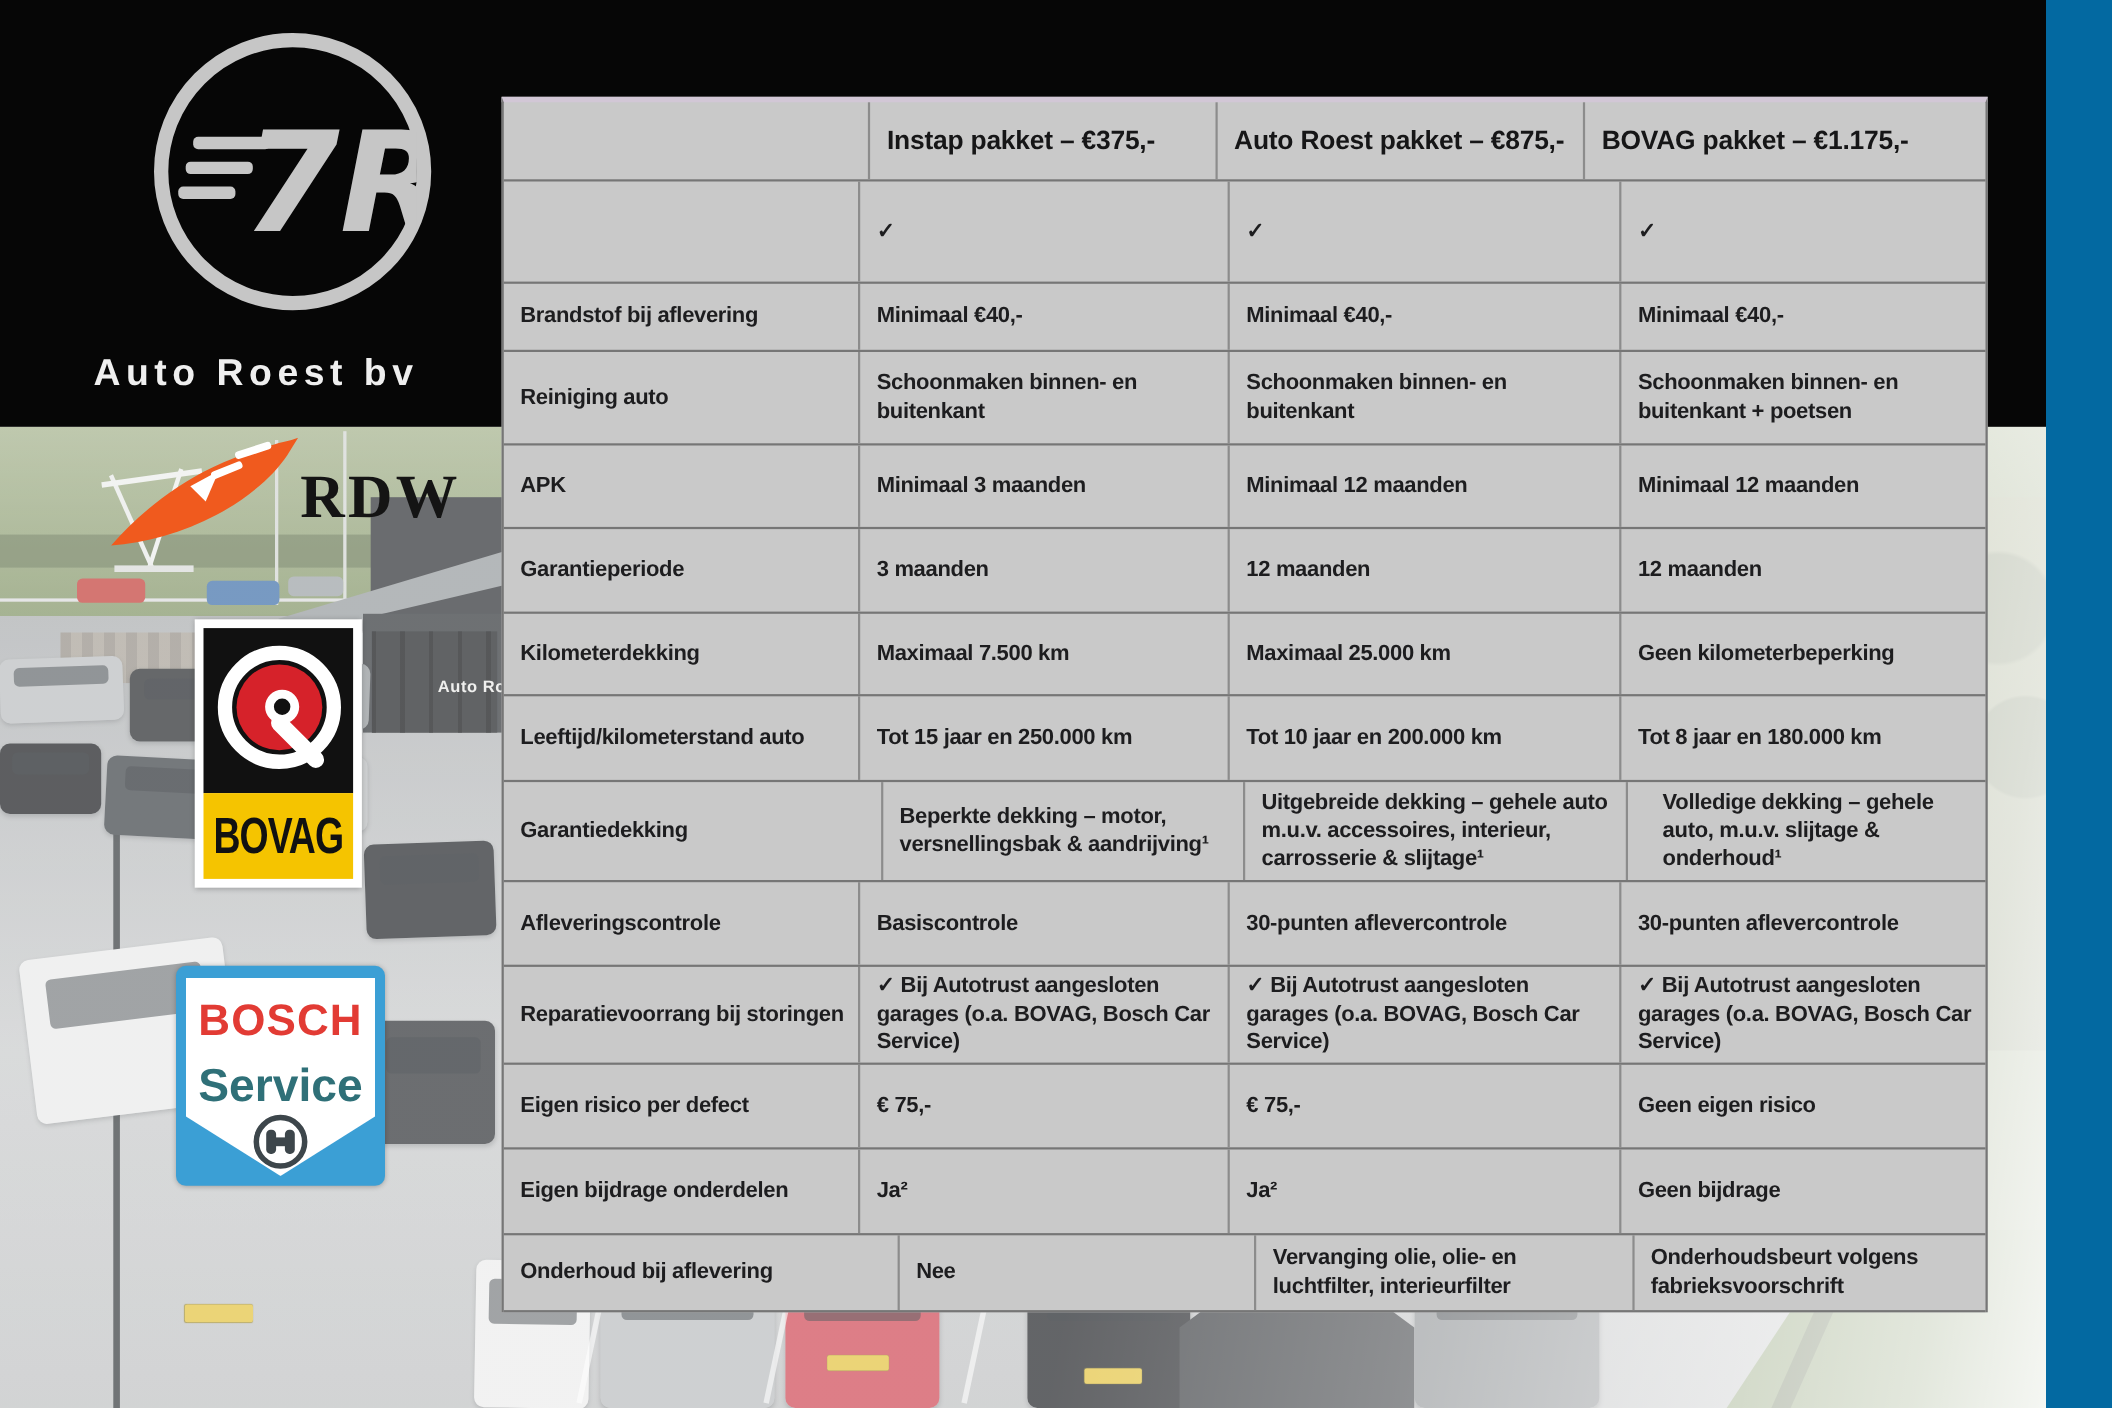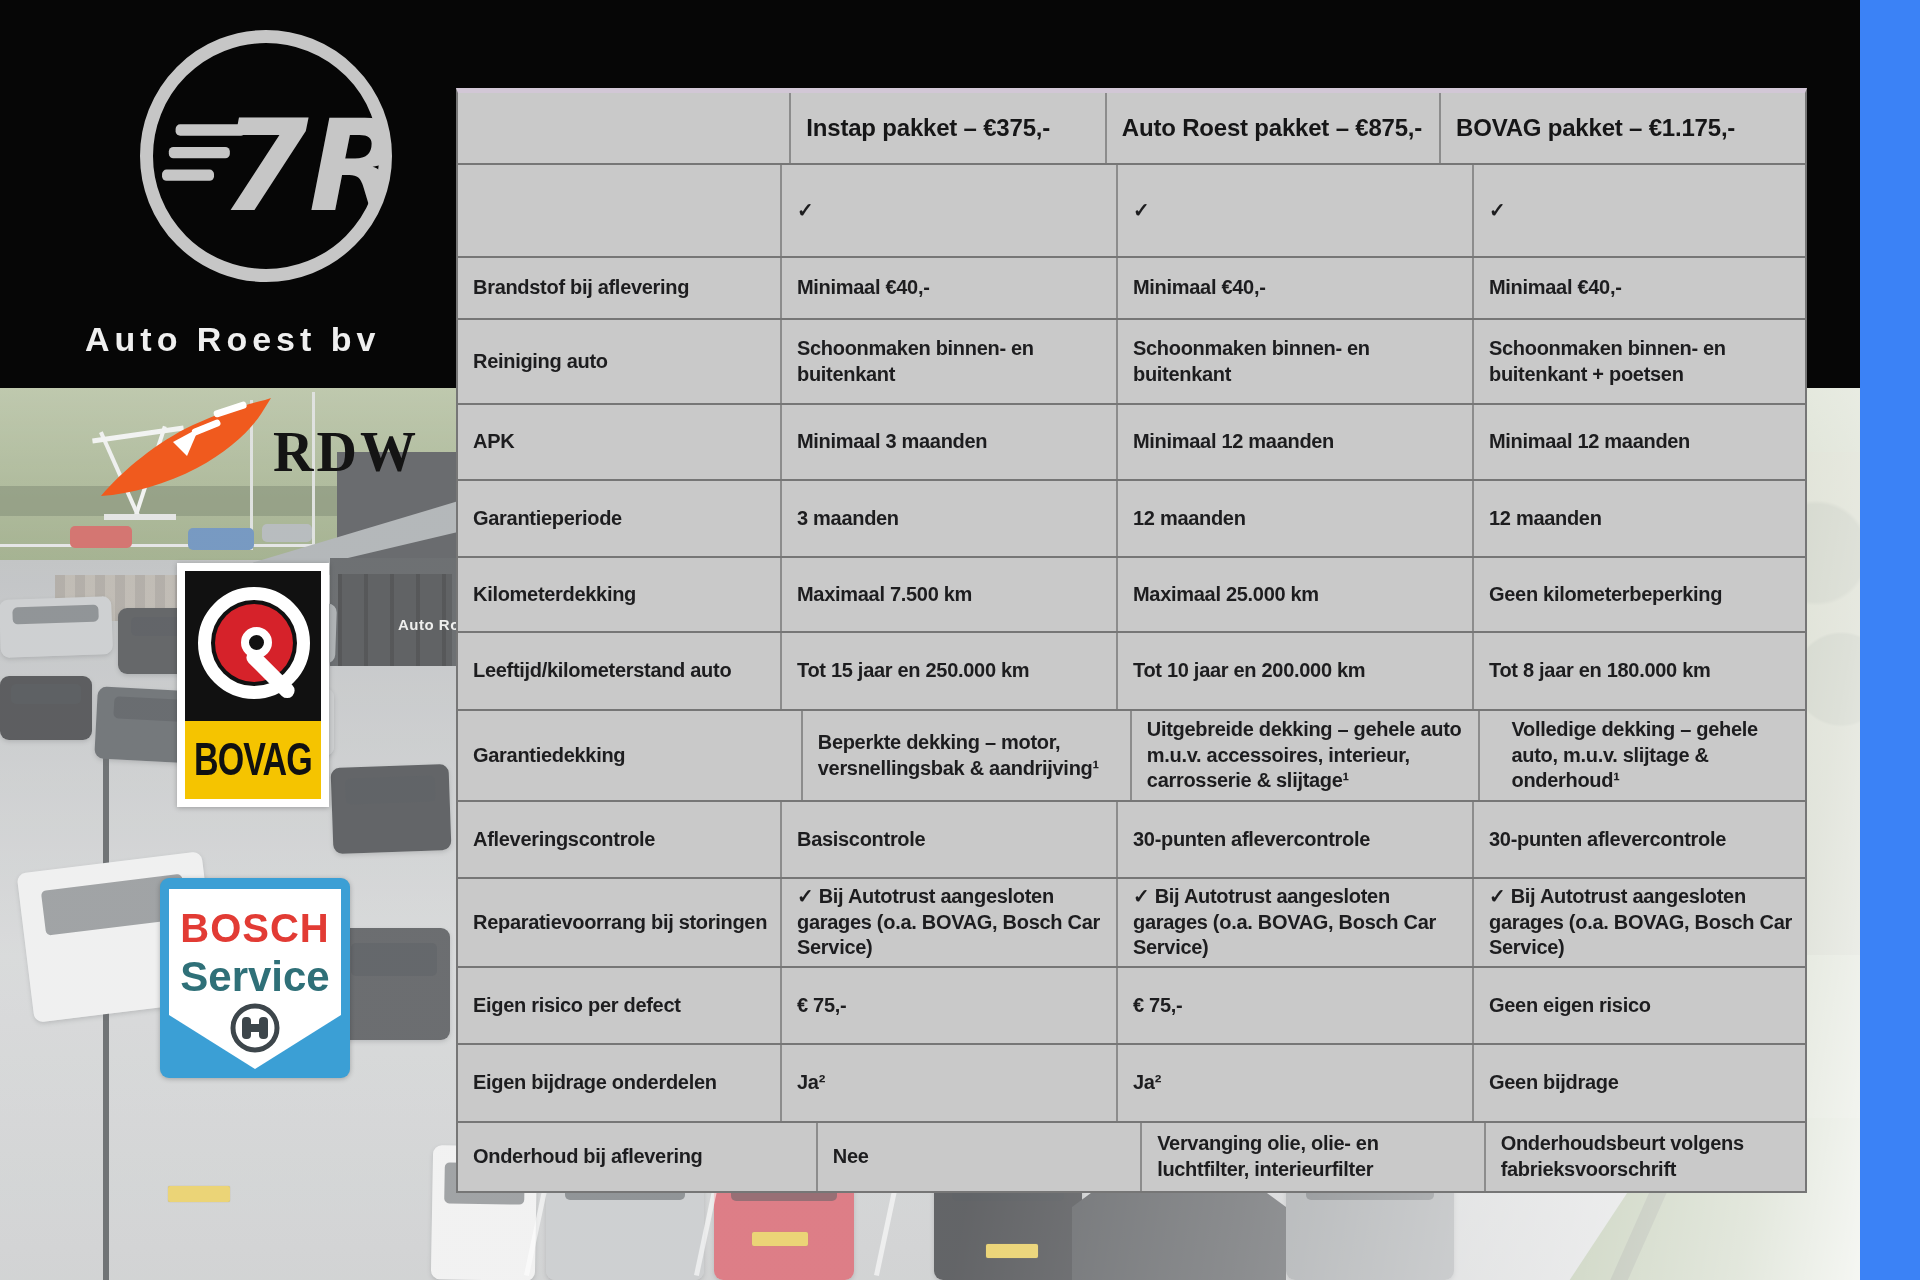--- a/index.html
+++ b/index.html
@@ -1,16 +1,16 @@
 <!DOCTYPE html>
 <html style="--banner-black: #060606; --table-bg: #c9c9c9; --grid-line: #767676; --accent-lavender: #d2c7d6; --rdw-orange: #f05a1e; --bovag-red: #d6222a; --bovag-yellow: #f5c400; --bosch-blue: #3b9fd5; --bosch-red: #e23b34; --bosch-teal: #2f7078;"><head>
 <meta charset="utf-8">
 <style>
   html,body{margin:0;padding:0;background:#ffffff;}
-  .stage{position:relative;width:1920px;height:1280px;overflow:hidden;background:#3b82f6;
+  .stage{position:relative;width:1920px;height:1280px;overflow:hidden;background:#0369a1;
          font-family:"Liberation Sans",sans-serif;}
 
   
   .photo{position:absolute;left:0;top:0;width:1860px;height:1280px;background:#eef0ee;}
   .grass-top{position:absolute;left:0;top:388px;width:1860px;height:178px;
              background:linear-gradient(#a3b18b,#7e9162);}
   .hedge{position:absolute;left:0;top:486px;width:1860px;height:30px;background:#5f6f4c;opacity:.75;}
   .pavement{position:absolute;left:0;top:560px;width:1860px;height:720px;
             background:linear-gradient(#a9acae,#c9cbcc 55%,#bfc1c2);}
   .road{position:absolute;left:0;top:544px;width:1860px;height:3px;background:#dadbdc;}
@@ -76,21 +76,21 @@
   .bovag-bottom{position:absolute;left:8px;top:158px;width:136px;height:78px;
                 background:var(--bovag-yellow,#f5c400);display:flex;align-items:center;justify-content:center;}
   .bovag-word{font-size:37px;font-weight:900;color:#111;transform:scale(.92,1.25);letter-spacing:-1px;}
 
   
   .bosch{position:absolute;left:160px;top:878px;width:190px;height:200px;border-radius:9px;
          background:var(--bosch-blue,#3b9fd5);box-shadow:0 1px 5px rgba(0,0,0,.25);}
   .bosch-shield{position:absolute;left:9px;top:11px;width:172px;height:180px;background:#ffffff;
                 clip-path:polygon(0 0,100% 0,100% 70%,50% 100%,0 70%);text-align:center;}
   .bosch-word{margin-top:17px;font-size:40px;font-weight:900;color:var(--bosch-red,#e23b34);letter-spacing:1px;}
-  .bosch-service{margin-top:2px;font-size:42px;font-weight:bold;color:var(--bosch-teal,#2f7078);}
+  .bosch-service{margin-top:12px;font-size:42px;font-weight:bold;color:var(--bosch-teal,#2f7078);}
 
   
   .pkg-table{position:absolute;left:456px;top:88px;width:1351px;
              border-top:5px solid var(--accent-lavender,#d2c7d6);
              border-left:2px solid var(--grid-line,#767676);
              border-right:2px solid var(--grid-line,#767676);
              box-sizing:border-box;background:var(--table-bg,#c9c9c9);}
   .t-row{display:flex;width:100%;box-sizing:border-box;border-bottom:2px solid var(--grid-line,#767676);}
   .t-cell{box-sizing:border-box;display:flex;align-items:center;padding:8px 10px 8px 15px;
           font-weight:bold;font-size:20px;line-height:1.28;letter-spacing:-.3px;color:#1d1d1f;

